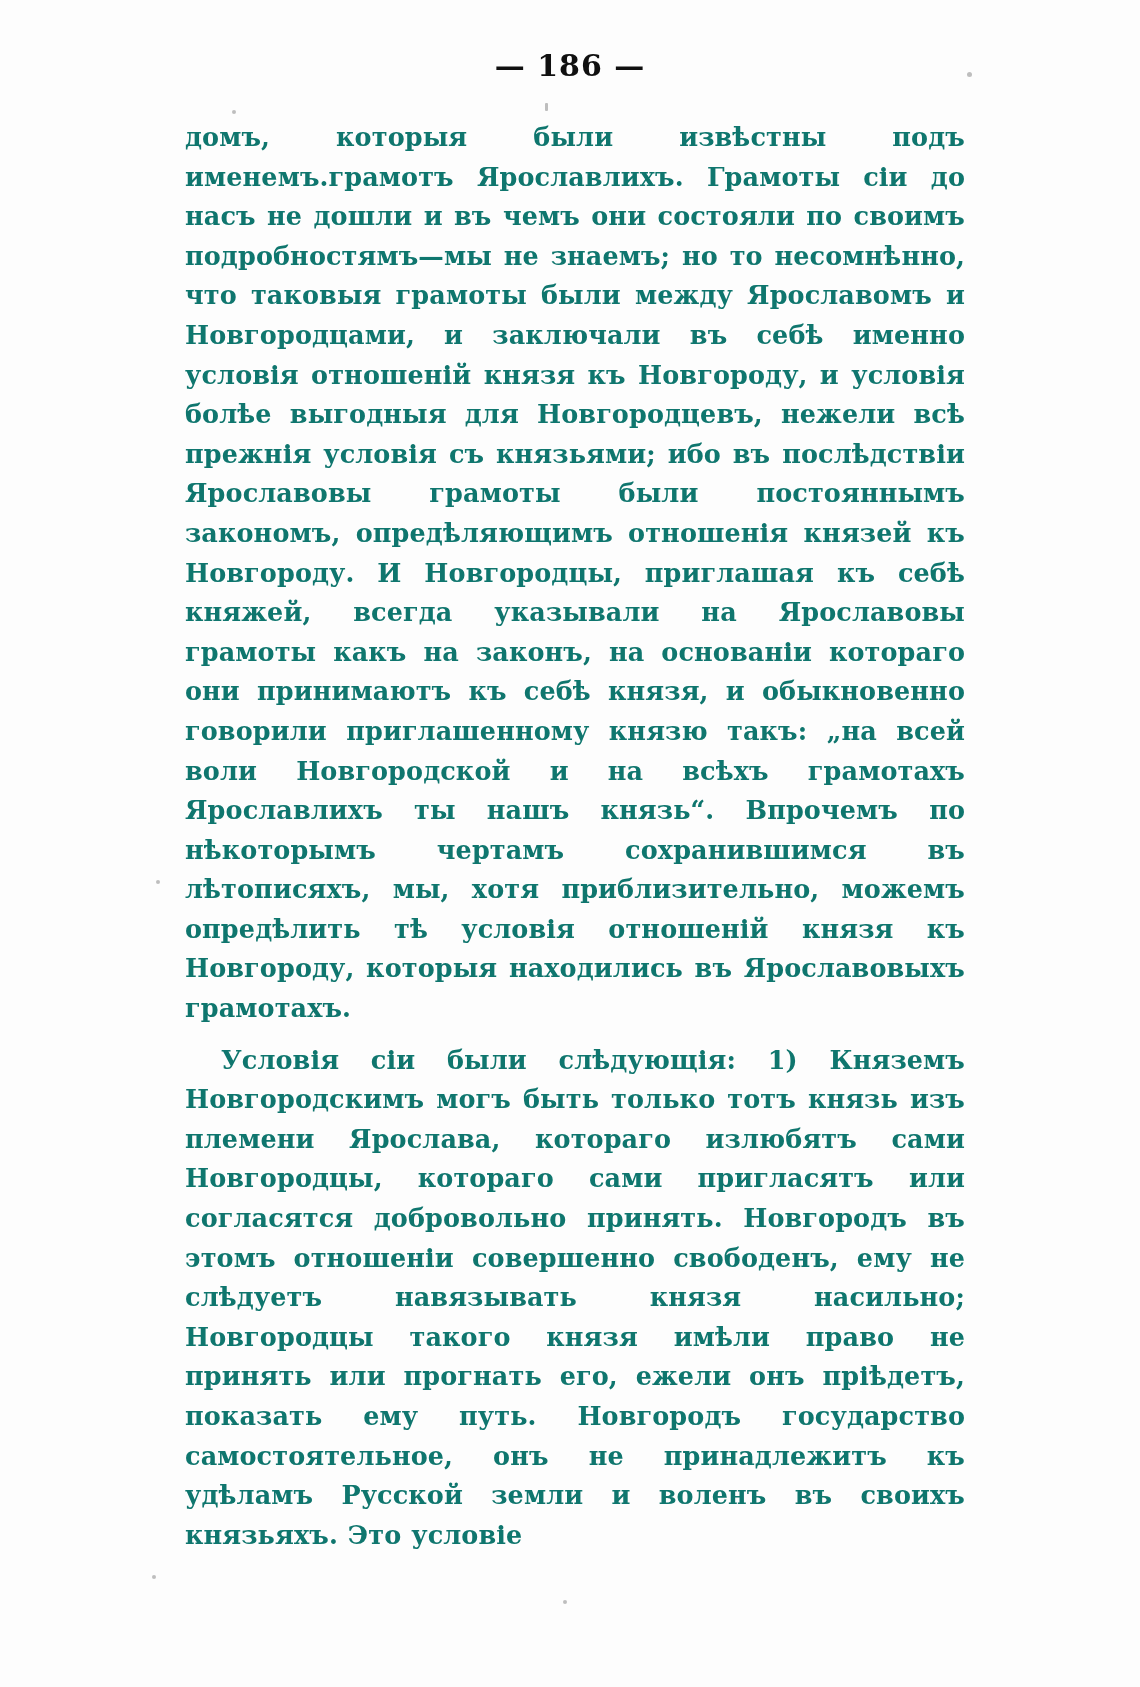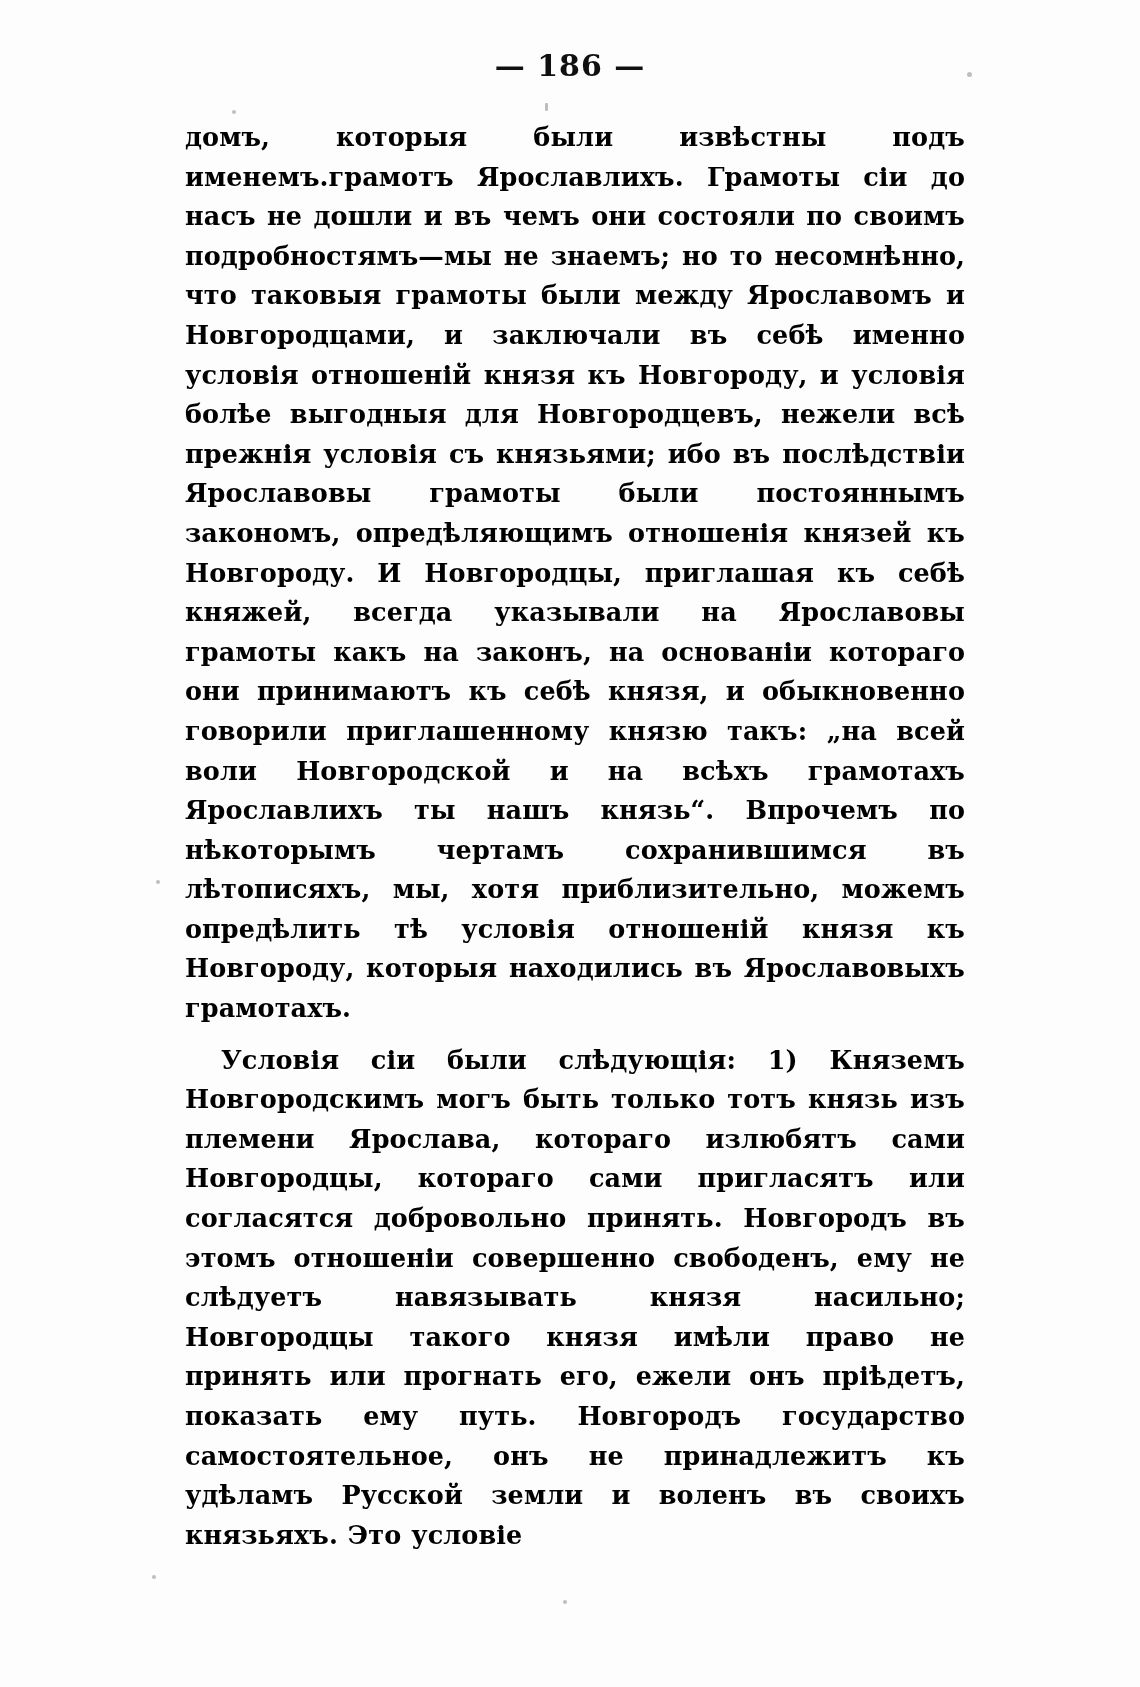--- a/index.html
+++ b/index.html
@@ -42,21 +42,21 @@
     width: 780px;
   }
   .para {
     margin: 0 0 0 0;
     font-family: "DejaVu Serif", serif;
     font-weight: bold;
     font-size: 25.5px;
     line-height: 39.6px;
     text-align: justify;
     text-justify: inter-word;
-    color: #000000;
+    color: #0f766e;
     letter-spacing: 0.1px;
     word-spacing: 1px;
   }
   .para + .para {
     margin-top: 12px;
   }
   .para.indent {
     text-indent: 36px;
   }
   

